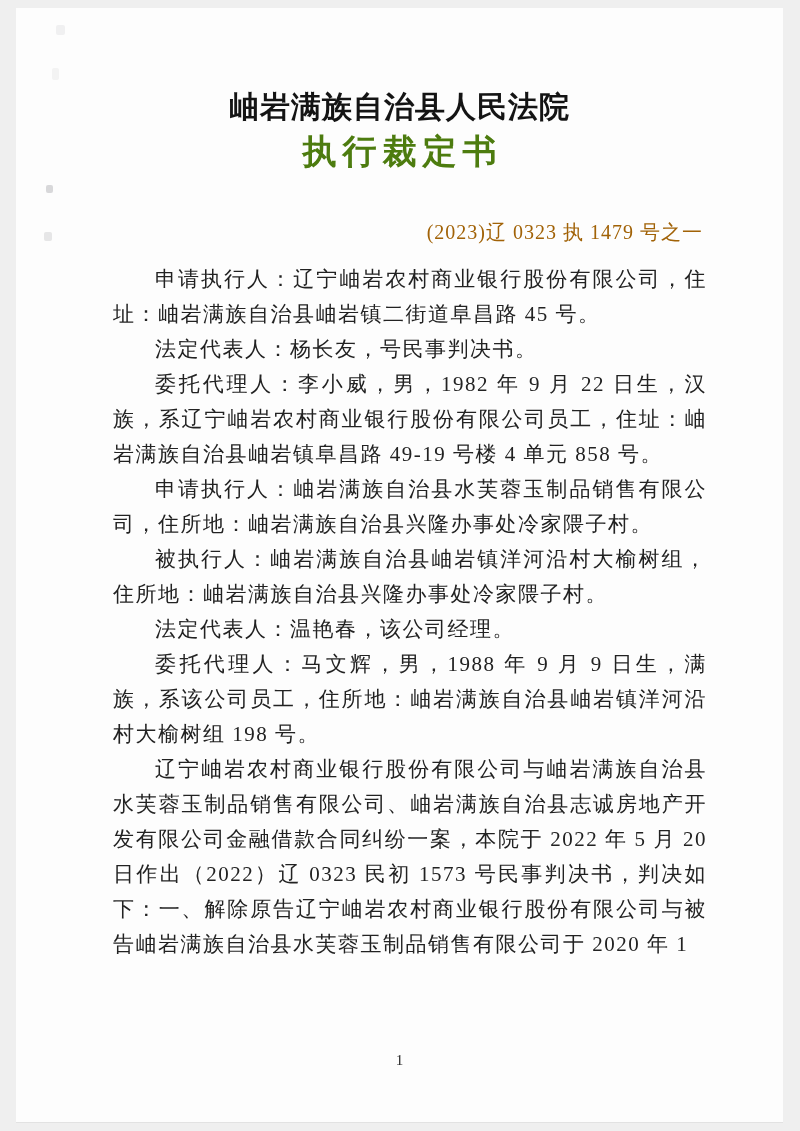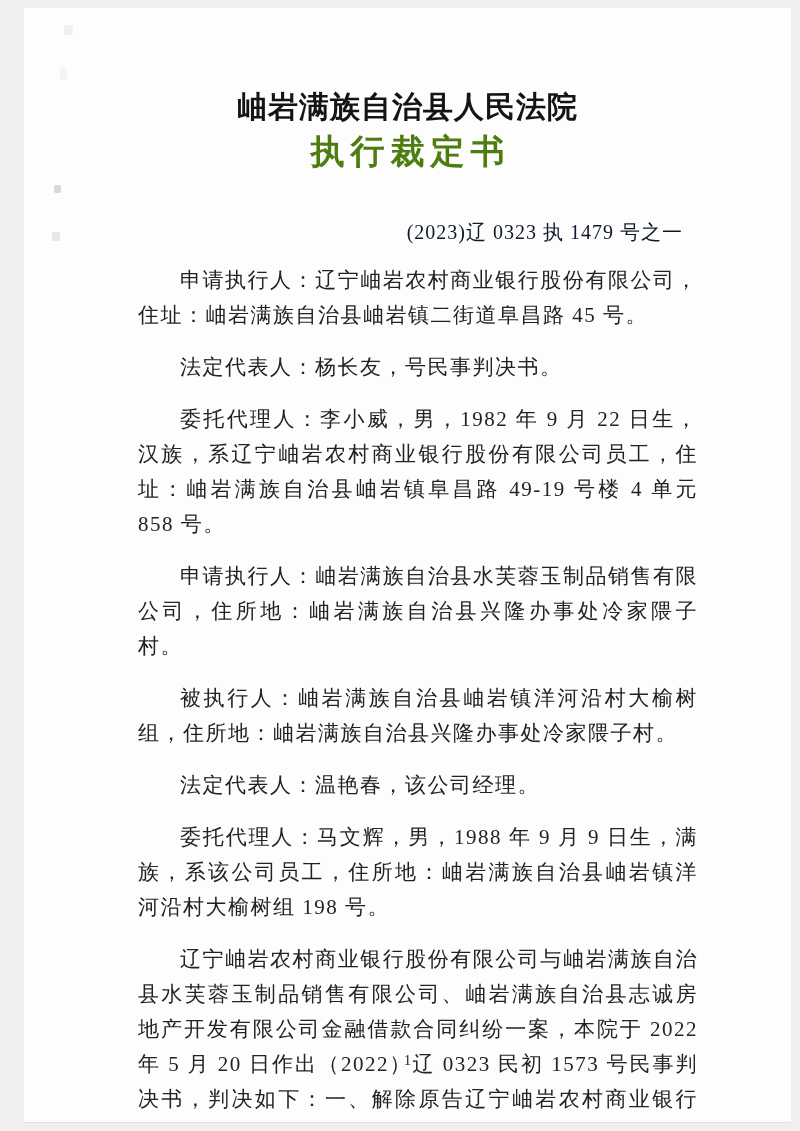--- a/index.html
+++ b/index.html
@@ -10,21 +10,21 @@
   .canvas {
     position: relative;
     width: 800px;
     height: 1131px;
     background: #efefef;
     overflow: hidden;
     font-family: "Liberation Serif", serif;
   }
   .page {
     position: absolute;
-    left: 24px;
+    left: 16px;
     top: 8px;
     width: 767px;
     height: 1114px;
     background: #fdfdfd;
     border-bottom: 1px solid #e2e2e2;
     overflow: hidden;
     color: #1f1f1f;
   }
   .title-block {
     margin-top: 78px;
@@ -44,38 +44,38 @@
     font-family: "Liberation Sans", sans-serif;
     font-weight: bold;
     font-size: 34px;
     line-height: 46px;
     letter-spacing: 6px;
     text-indent: 6px; 
     color: #4d7c0f;
   }
   .case-number {
     margin-top: 44px;
-    padding-right: 108px;
+    padding-right: 80px;
     text-align: right;
     font-size: 20px;
     line-height: 28px;
     letter-spacing: 1px;
-    color: #0f172a;
+    color: #a16207;
   }
   .body-text {
     margin-top: 16px;
     padding: 0 76px 0 97px;
     font-size: 21px;
     line-height: 35px;
     letter-spacing: 1.5px;
     text-align: justify;
     color: #222222;
   }
   .body-text p {
-    margin: 17px;
+    margin: 0;
     text-indent: 2em;
   }
   .page-number {
     position: absolute;
     left: 0;
     top: 1044px;
     width: 100%;
     text-align: center;
     font-size: 15px;
     color: #2a2a2a;

